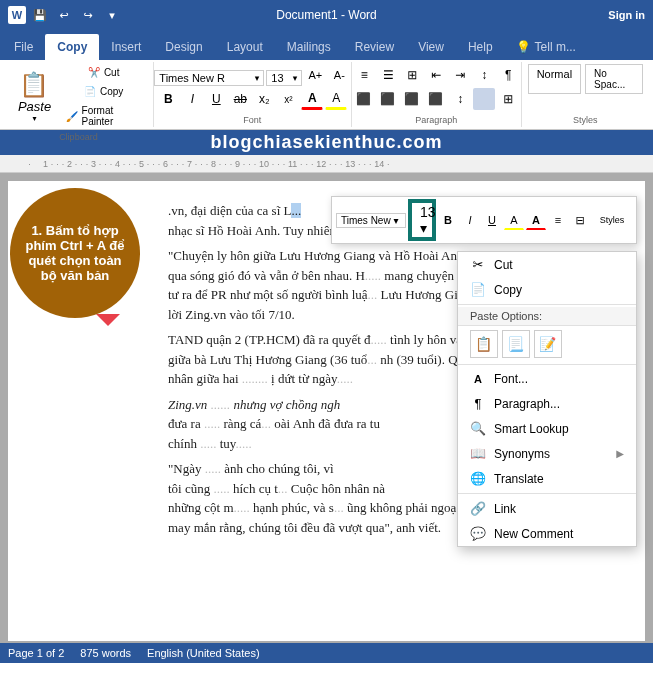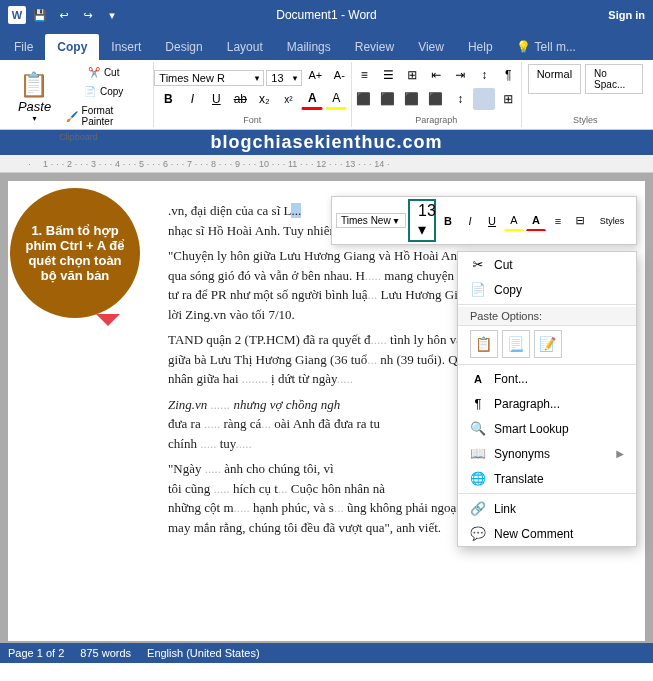--- a/index.html
+++ b/index.html
@@ -194,21 +194,21 @@
       border: 1px solid #ccc;
       box-shadow: 2px 2px 8px rgba(0,0,0,0.2);
       display: flex;
       align-items: center;
       padding: 2px 4px;
       gap: 2px;
       z-index: 100;
       font-family: 'Segoe UI', Arial, sans-serif;
     }
     .mini-font-sel { font-size: 10px; border: 1px solid #ccc; padding: 1px 4px; width: 70px; }
-    .mini-size-sel { font-size: 16px; border: 2px solid #0f766e; padding: 1px 8px; width: 28px; }
+    .mini-size-sel { font-size: 14px; border: 4px solid #0f766e; padding: 1px 8px; width: 28px; }
     .mini-btn { width: 20px; height: 20px; display: flex; align-items: center; justify-content: center; cursor: pointer; font-size: 11px; border: 1px solid transparent; }
 
     .ctx-item {
       display: flex; align-items: center; padding: 5px 12px;
       cursor: pointer; gap: 8px;
     }
     .ctx-separator { height: 1px; background: #e0e0e0; margin: 2px 0; }
     .ctx-icon { width: 16px; text-align: center; font-size: 13px; }
     .ctx-arrow { margin-left: auto; font-size: 10px; color: #888; }
     .paste-options-header { padding: 3px 12px; font-size: 11px; color: #444; background: #f5f5f5; border-bottom: 1px solid #e0e0e0; }

